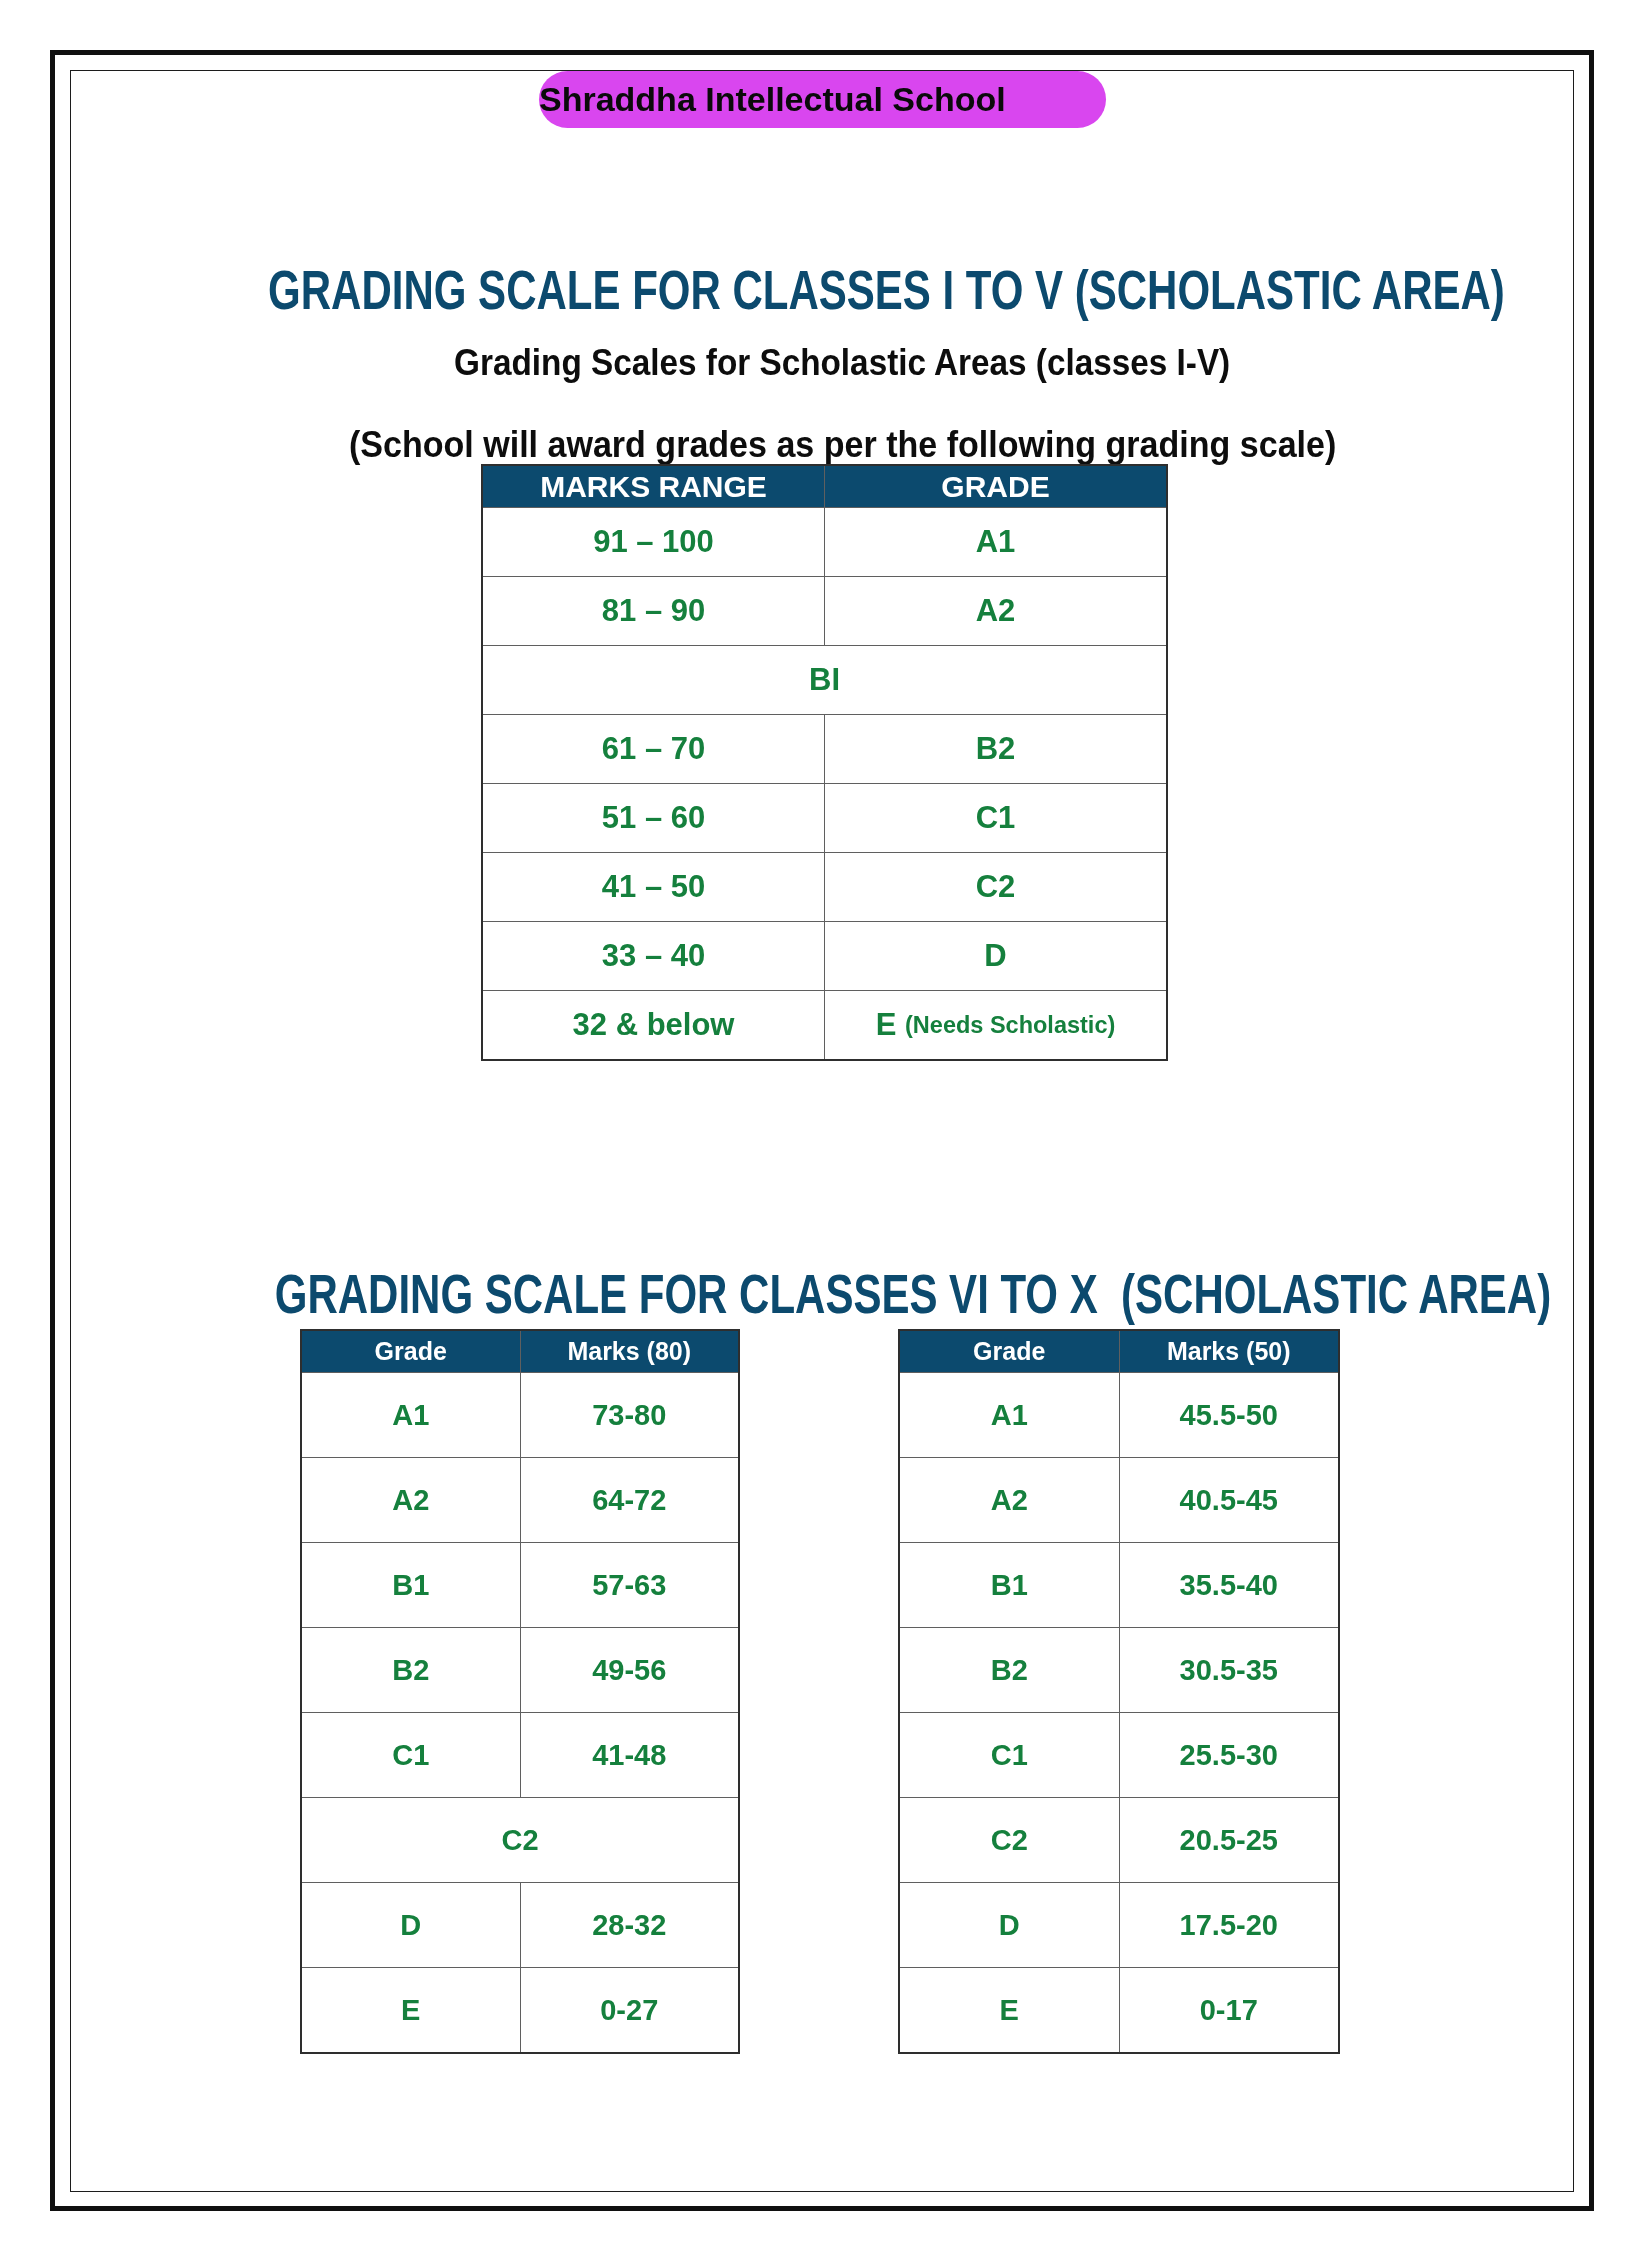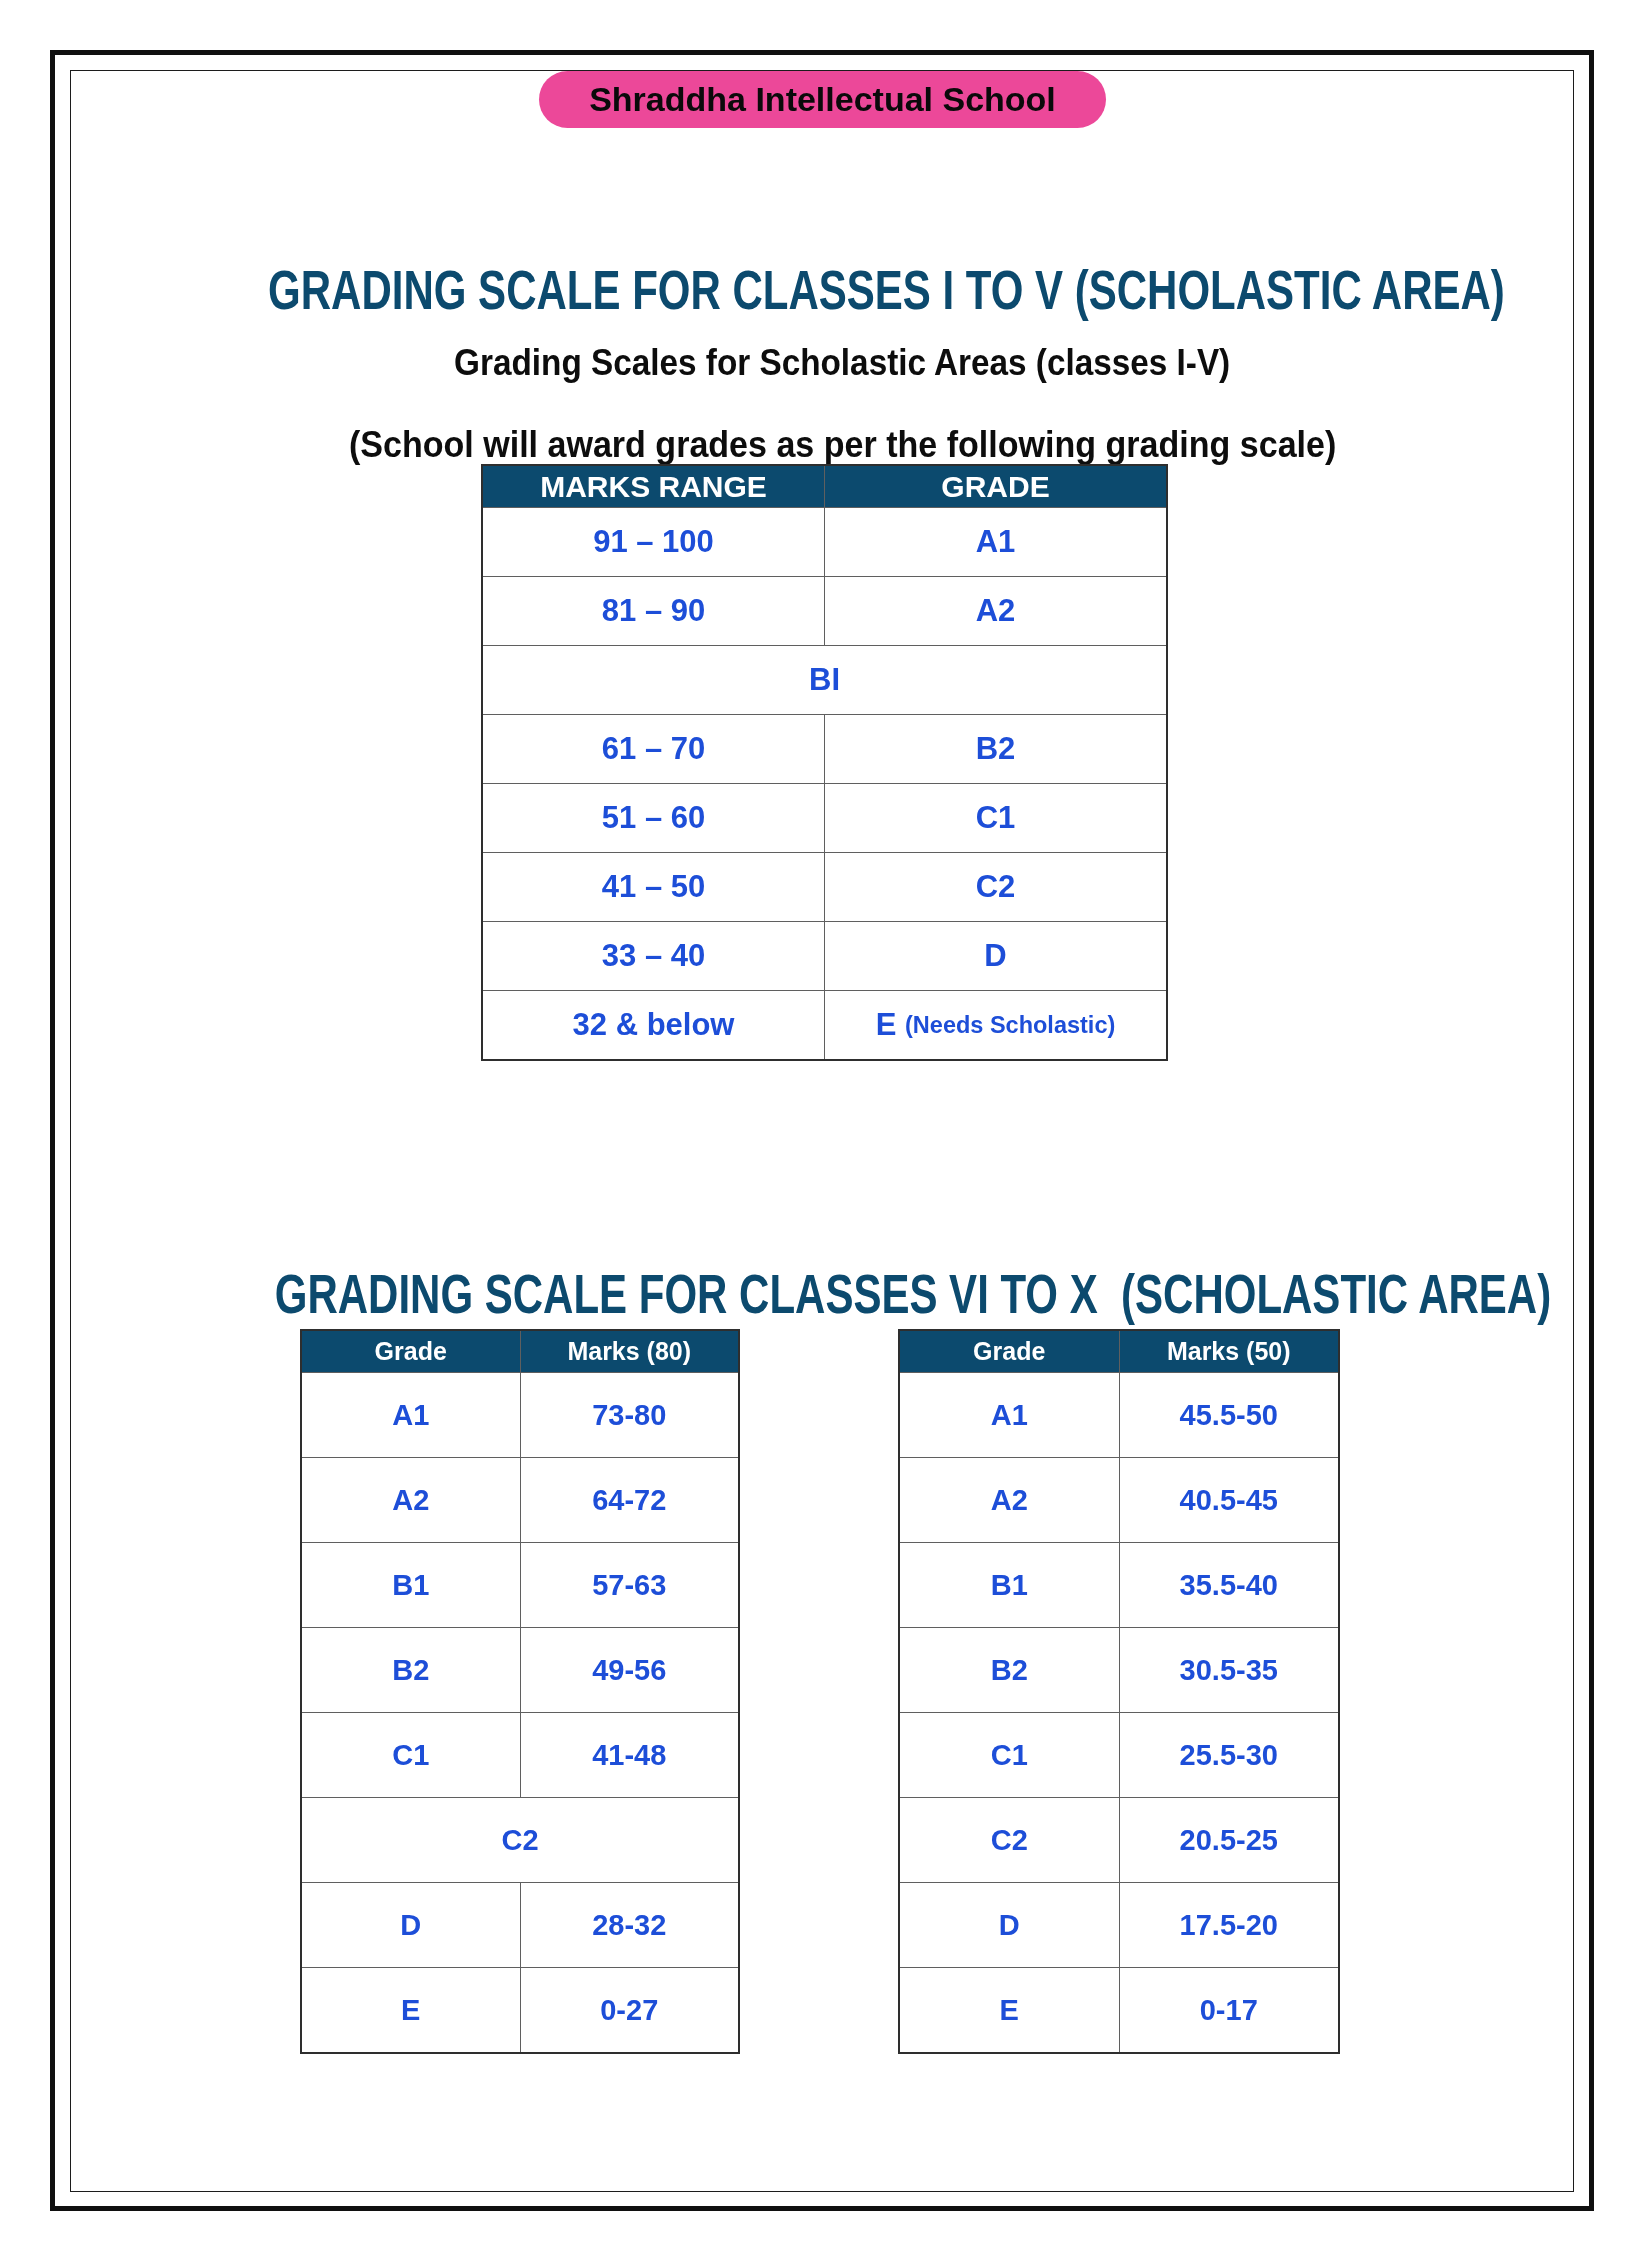--- a/index.html
+++ b/index.html
@@ -14,22 +14,22 @@
   .outer-border {
     position:absolute; left:50px; top:50px; right:50px; bottom:50px;
     border:5.2px solid #101010;
   }
   .inner-border {
     position:absolute; left:70px; top:70px; right:70px; bottom:69px;
     border:1.7px solid #1c1c1c;
   }
   .pill {
     position:absolute; left:539px; top:71px; width:567px; height:57px;
-    background:#ec4899; border-radius:30px;
-    display:flex; align-items:center; justify-content:center;
+    background:#d946ef; border-radius:30px;
+    display:flex; align-items:center; justify-content:flex-start;
     font-size:34px; font-weight:bold; color:#0a0a0a;
     z-index:3; white-space:pre;
   }
   .center-line { position:absolute; left:0; width:100%; text-align:center; white-space:pre; }
   .condensed { display:inline-block; transform-origin:50% 50%; white-space:pre; }
   .title-1, .title-2 {
     font-size:56px; font-weight:bold; line-height:61px; color:#0c4a6e;
   }
   .title-1 .condensed, .title-2 .condensed { transform:scaleX(0.75); }
   .title-1 { top:198px; }
@@ -46,21 +46,21 @@
     border:2.6px solid #2e2e2e;
     background:#ffffff;
     box-sizing:border-box;
   }
   .trow { display:flex; height:var(--rh); }
   .trow.thead { height:var(--hh); }
   .trow + .trow { border-top:1.7px solid #5f5f5f; }
   .tcell {
     flex:1 1 0;
     display:flex; align-items:center; justify-content:center;
-    font-weight:bold; color:#1d4ed8;
+    font-weight:bold; color:#15803d;
     font-size:var(--cfs);
     white-space:pre;
   }
   .tcell + .tcell { border-left:1.7px solid #5f5f5f; }
   .thead .tcell { background:#0c4a6e; color:#ffffff; font-size:var(--hfs); }
   .cell-small { font-size:23.5px; font-weight:bold; }
 
   .table-1 { left:481px; top:464px; width:687px; --hh:41px; --rh:68px; --hfs:30px; --cfs:31px; }
   .table-80 { left:300px; top:1329px; width:440px; --hh:41px; --rh:84px; --hfs:25px; --cfs:29px; }
   .table-50 { left:898px; top:1329px; width:442px; --hh:41px; --rh:84px; --hfs:25px; --cfs:29px; }

